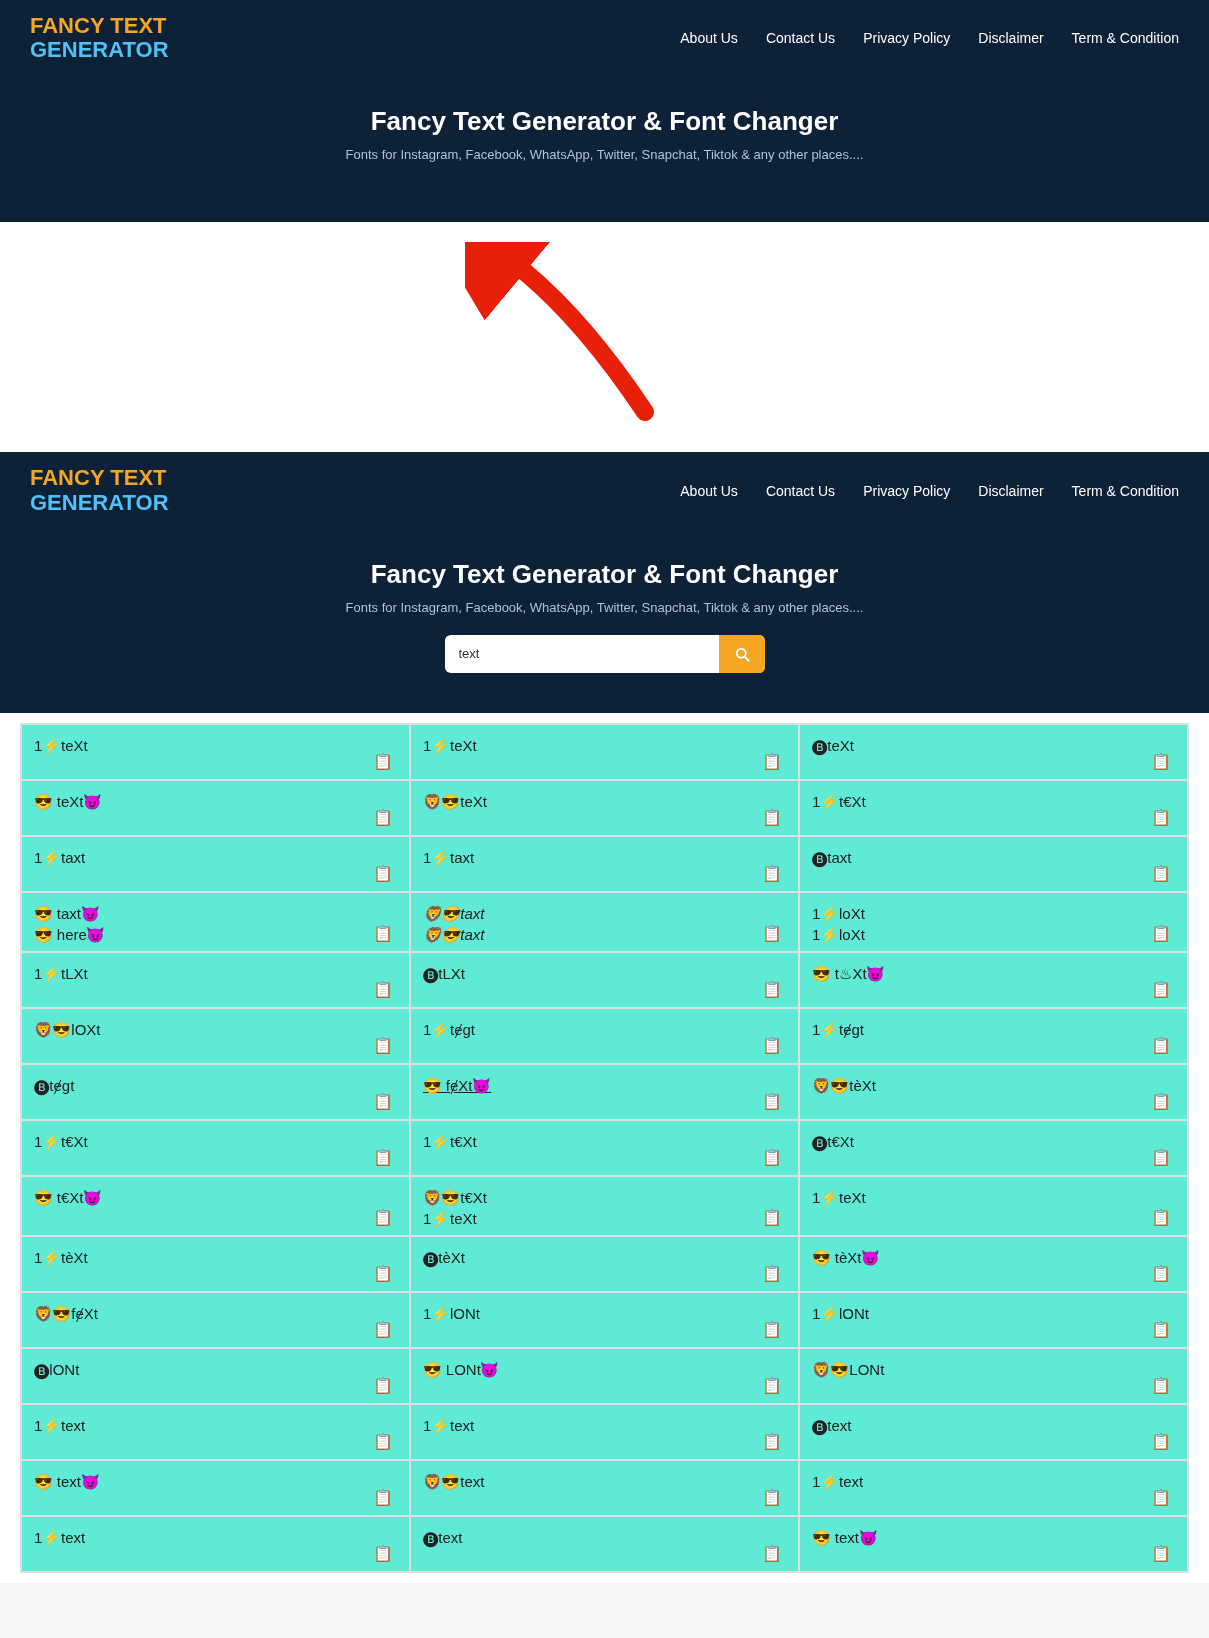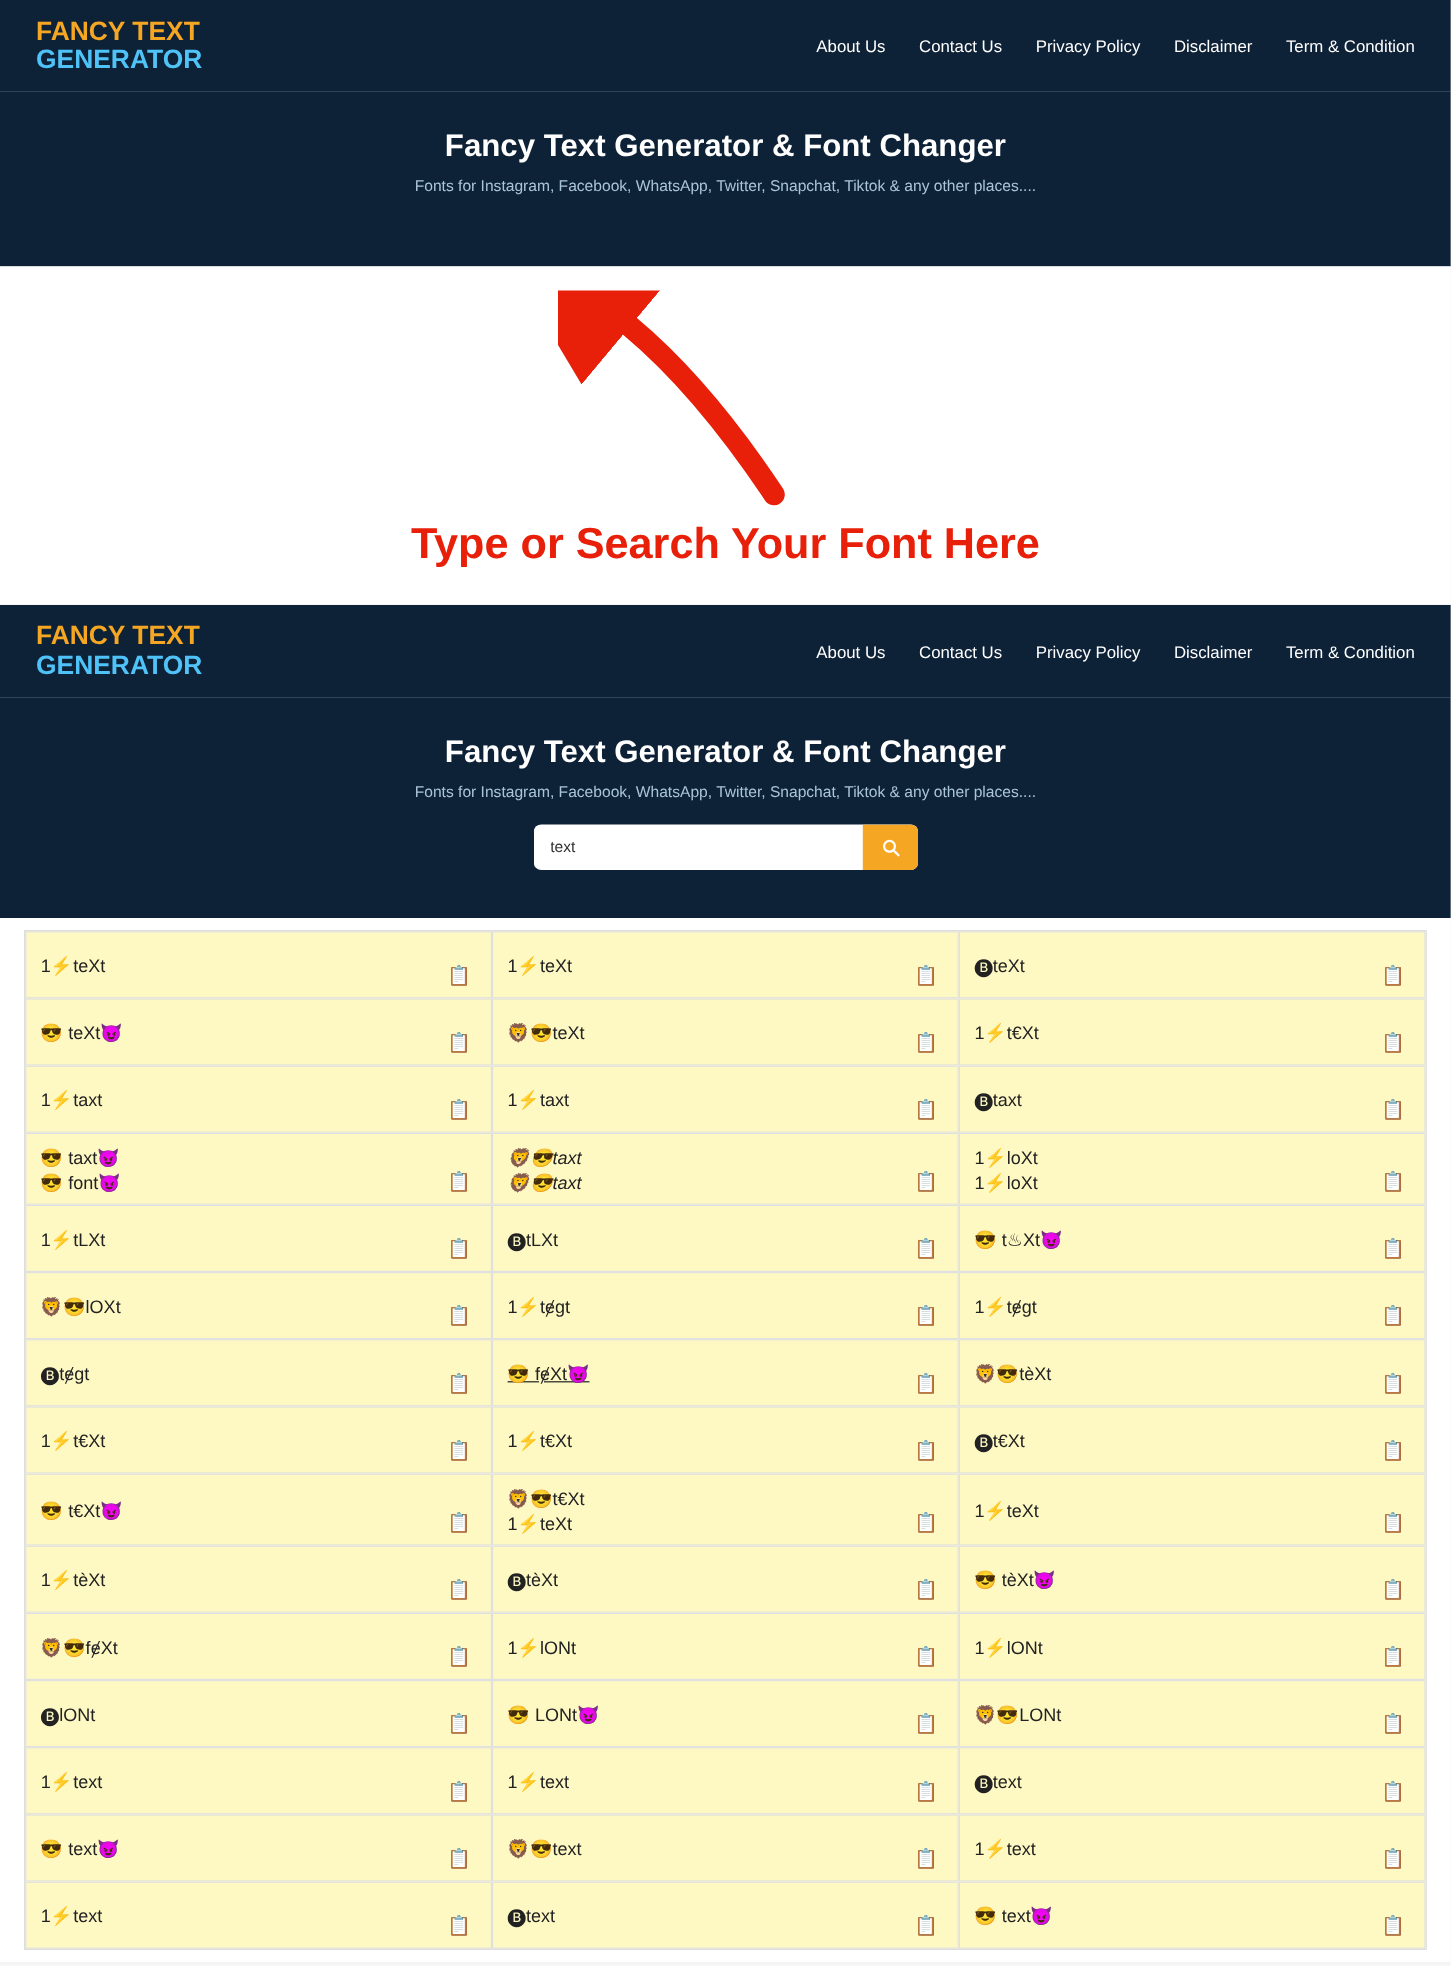--- a/index.html
+++ b/index.html
@@ -109,24 +109,24 @@
     .results-grid {
       display: grid;
       grid-template-columns: repeat(3, 1fr);
       gap: 0;
       border: 1px solid #ddd;
     }
     .result-item {
       border: 1px solid #e0e0e0;
       padding: 10px 12px 6px 12px;
       display: flex;
-      align-items: center;
+      align-items: flex-start;
       justify-content: space-between;
       min-height: 56px;
-      background: #fef9c3;
+      background: #5eead4;
       position: relative;
     }
     .result-item .font-text {
       font-size: 15px;
       color: #222;
       flex: 1;
       word-break: break-all;
       line-height: 1.4;
     }
     .copy-btn {
@@ -172,21 +172,20 @@
 
   <svg width="220" height="180" viewBox="0 0 220 180" style="margin-bottom: 0px; margin-right: 60px;">
 
     <defs>
       <marker id="arrowhead1" markerWidth="10" markerHeight="7" refX="0" refY="3.5" orient="auto">
         <polygon points="0 0, 10 3.5, 0 7" fill="#e8200a"></polygon>
       </marker>
     </defs>
     <path d="M 180 170 Q 120 80 60 30" stroke="#e8200a" stroke-width="18" fill="none" marker-end="url(#arrowhead1)" stroke-linecap="round"></path>
   </svg>
-  <div class="annotation-text">Type or Search Your Font Here</div>
 </div>
 
 <div class="header2">
   <div class="logo-text">
     <div class="logo-fancy">FANCY TEXT</div>
     <div class="logo-generator">GENERATOR</div>
   </div>
   <nav class="nav-links">
     <a href="#">About Us</a>
     <a href="#">Contact Us</a>
@@ -242,21 +241,21 @@
       <div class="result-item">
         <span class="font-text" style="white-space: pre-line;">1⚡taxt</span>
         <button class="copy-btn">📋</button>
       </div>
       <div class="result-item">
         <span class="font-text" style="white-space: pre-line;">🅑taxt</span>
         <button class="copy-btn">📋</button>
       </div>
       <div class="result-item two-line">
         <span class="font-text" style="white-space: pre-line;">😎 taxt😈
-😎 font😈</span>
+😎 here😈</span>
         <button class="copy-btn">📋</button>
       </div>
       <div class="result-item two-line">
         <span class="font-text" style="white-space: pre-line; font-style: italic;">🦁😎taxt
 🦁😎taxt</span>
         <button class="copy-btn">📋</button>
       </div>
       <div class="result-item two-line">
         <span class="font-text" style="white-space: pre-line;">1⚡loXt
 1⚡loXt</span>

